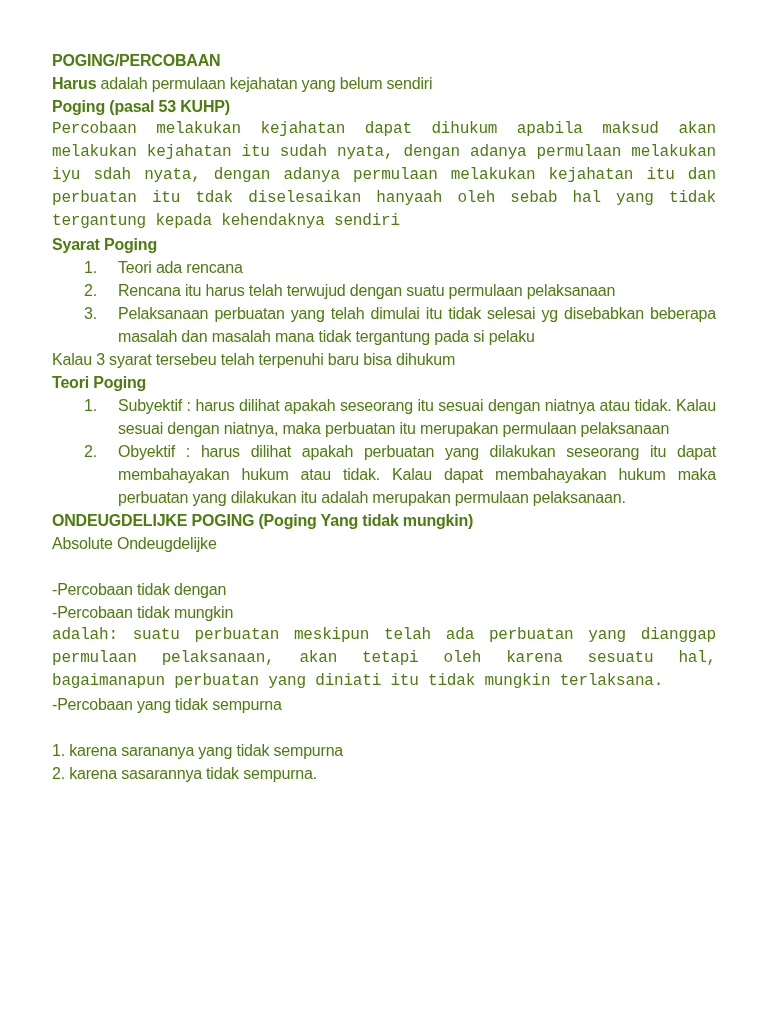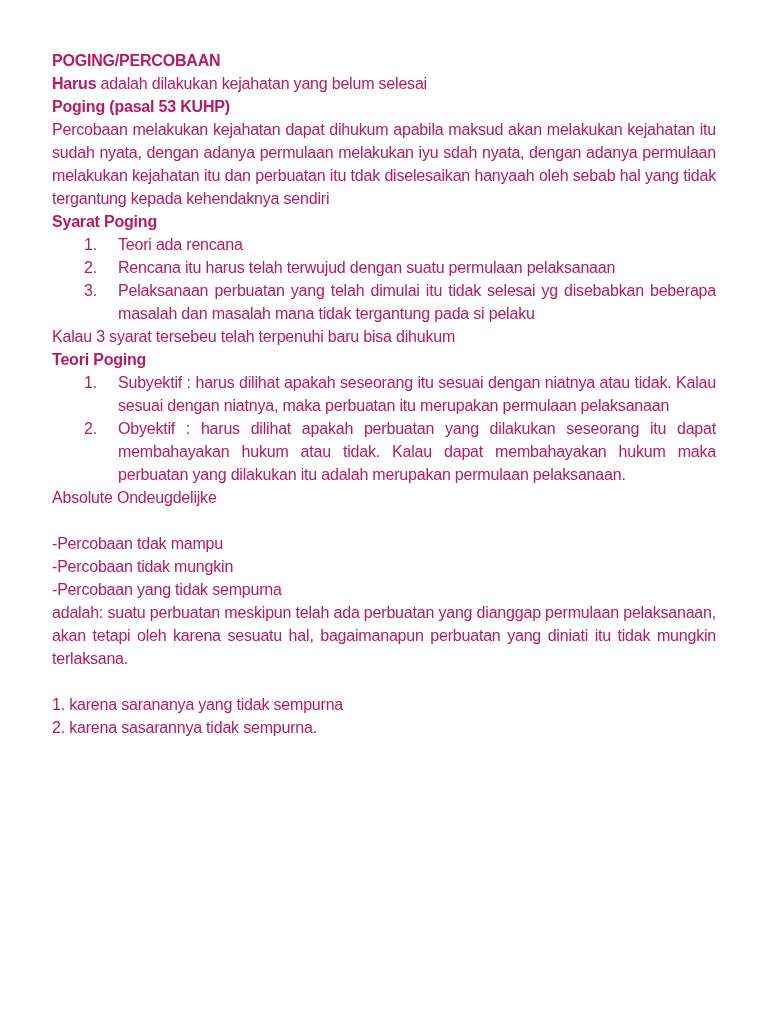--- a/index.html
+++ b/index.html
@@ -14,27 +14,28 @@
       position: relative;
     }
     .page {
       position: absolute;
       left: 52px;
       top: 49px;
       width: 664px;
       font-family: "Liberation Sans", sans-serif;
       font-size: 16px;
       line-height: 23px;
-      color: #be185d;
+      color: #4d7c0f;
       letter-spacing: -0.2px;
     }
     .line { display: block; }
     .bold { font-weight: bold; }
     .justify {
       text-align: justify;
+      font-family: Liberation Mono, monospace;
     }
     .blank { height: 23px; }
     ol.numbered {
       list-style: none;
       margin: 0;
       padding: 0;
     }
     ol.numbered li {
       position: relative;
       padding-left: 66px;
@@ -47,21 +48,21 @@
     }
   </style>
 </head>
 <body>
 
 <div class="page">
 
   <div class="line bold">POGING/PERCOBAAN</div>
 
   <div class="line">
-    <span class="bold">Harus</span><span> adalah dilakukan kejahatan yang belum selesai</span>
+    <span class="bold">Harus</span><span> adalah permulaan kejahatan yang belum sendiri</span>
   </div>
 
   <div class="line bold">Poging (pasal 53 KUHP)</div>
 
   <div class="line justify">Percobaan melakukan kejahatan dapat dihukum apabila maksud akan melakukan kejahatan itu sudah nyata, dengan adanya permulaan melakukan iyu sdah nyata, dengan adanya permulaan melakukan kejahatan itu dan perbuatan itu tdak diselesaikan hanyaah oleh sebab hal yang tidak tergantung kepada kehendaknya sendiri</div>
 
   <div class="line bold">Syarat Poging</div>
 
   <ol class="numbered">
     <li>
@@ -86,28 +87,29 @@
     <li>
       <span class="num">1.</span>
       <span>Subyektif : harus dilihat apakah seseorang itu sesuai dengan niatnya atau tidak. Kalau sesuai dengan niatnya, maka perbuatan itu merupakan permulaan pelaksanaan</span>
     </li>
     <li>
       <span class="num">2.</span>
       <span>Obyektif : harus dilihat apakah perbuatan yang dilakukan seseorang itu dapat membahayakan hukum atau tidak. Kalau dapat membahayakan hukum maka perbuatan yang dilakukan itu adalah merupakan permulaan pelaksanaan.</span>
     </li>
   </ol>
 
+  <div class="line bold">ONDEUGDELIJKE POGING (Poging Yang tidak mungkin)</div>
   <div class="line">Absolute Ondeugdelijke</div>
 
   <div class="blank"></div>
 
-  <div class="line">-Percobaan tdak mampu</div>
+  <div class="line">-Percobaan tidak dengan</div>
   <div class="line">-Percobaan tidak mungkin</div>
+  <div class="line justify">adalah: suatu perbuatan meskipun telah ada perbuatan yang dianggap permulaan pelaksanaan, akan tetapi oleh karena sesuatu hal, bagaimanapun perbuatan yang diniati itu tidak mungkin terlaksana.</div>
+
   <div class="line">-Percobaan yang tidak sempurna</div>
-
-  <div class="line justify">adalah: suatu perbuatan meskipun telah ada perbuatan yang dianggap permulaan pelaksanaan, akan tetapi oleh karena sesuatu hal, bagaimanapun perbuatan yang diniati itu tidak mungkin terlaksana.</div>
 
   <div class="blank"></div>
 
   <div class="line">1. karena sarananya yang tidak sempurna</div>
   <div class="line">2. karena sasarannya tidak sempurna.</div>
 
 </div>
 
 </body></html>

